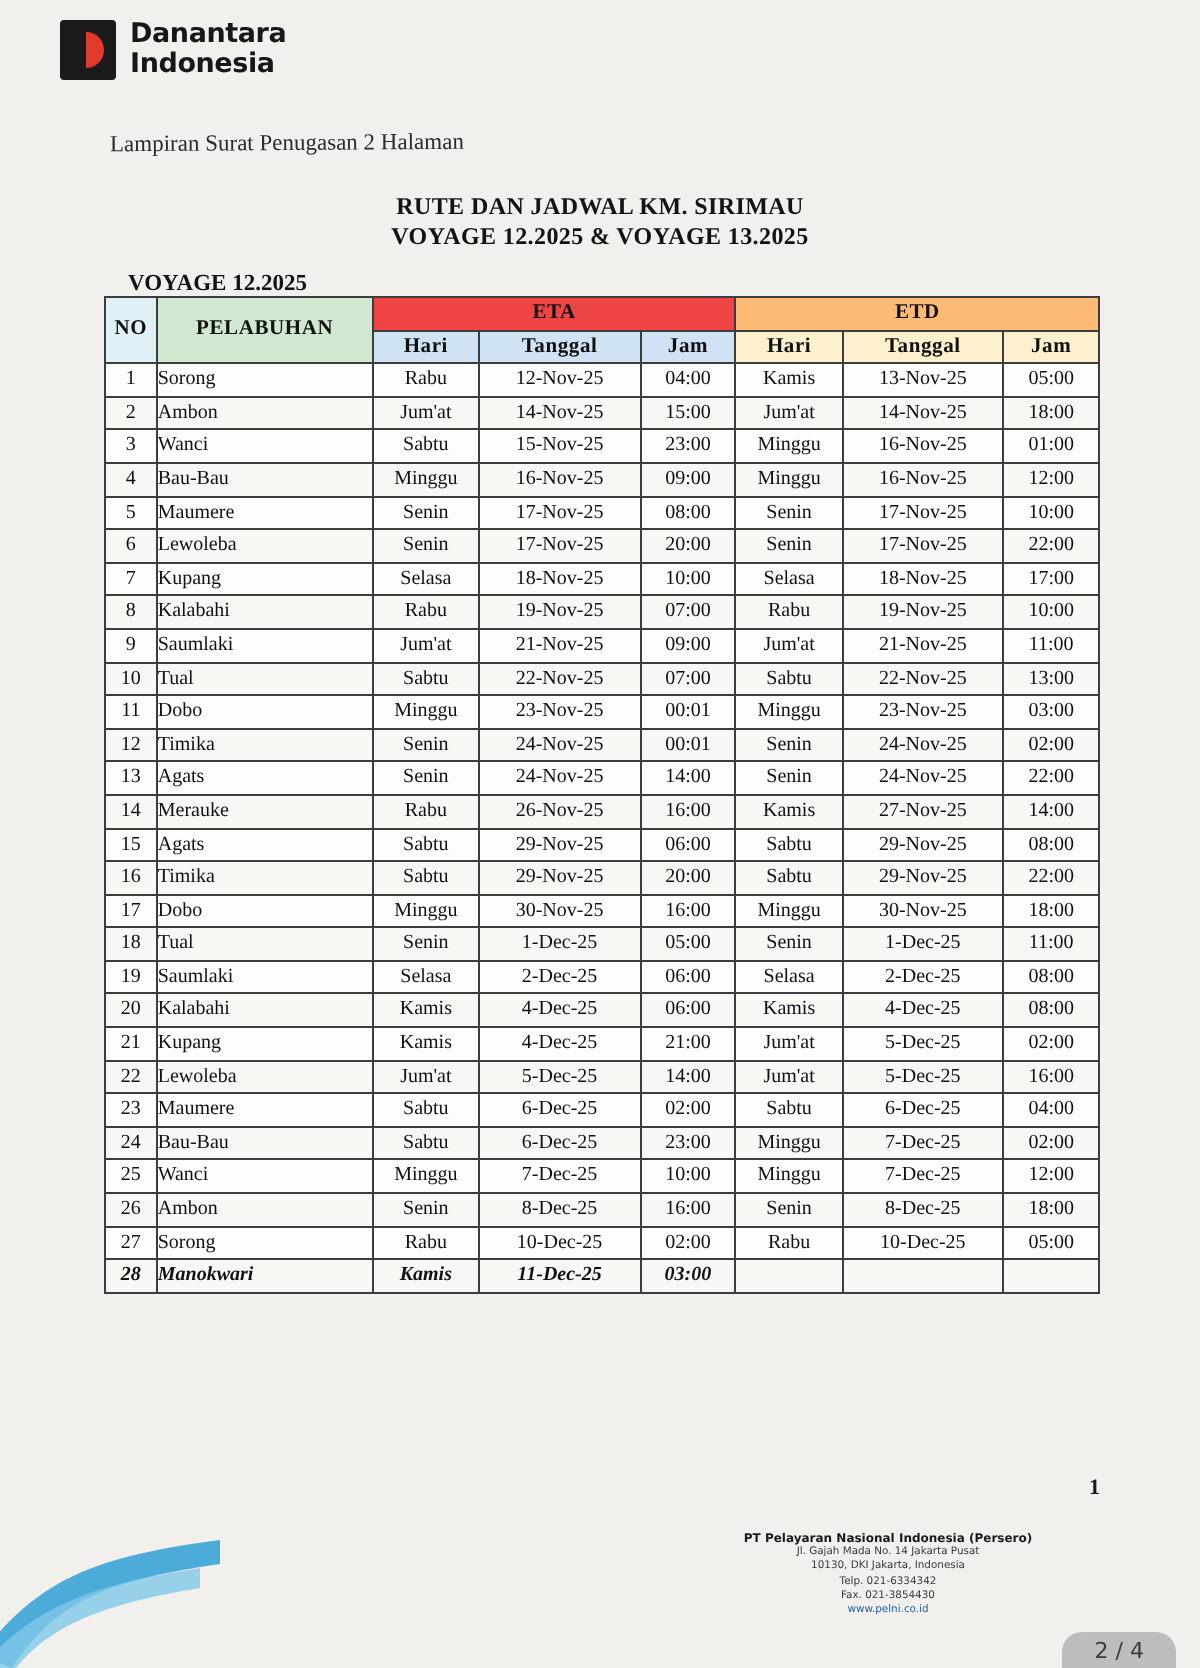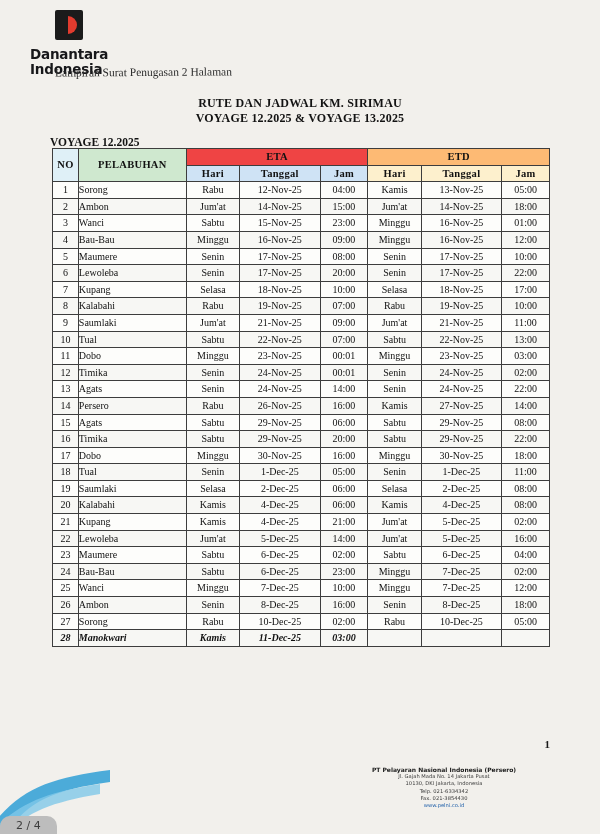--- a/index.html
+++ b/index.html
@@ -29,21 +29,20 @@
     width: 600px;
     height: 62px;
   }
   .logo-danantara {
     position: absolute;
     left: 30px;
     top: 10px;
     display: flex;
     align-items: center;
     gap: 7px;
-    flex-direction: column;
   }
   .dan-mark {
     width: 28px;
     height: 30px;
     position: relative;
   }
   .dan-mark .sq {
     position: absolute;
     left: 0; top: 0;
     width: 28px; height: 30px;
@@ -110,21 +109,21 @@
     text-align: center;
     font-family: "Liberation Serif", serif;
     font-weight: bold;
     font-size: 12px;
     color: #131313;
     line-height: 15px;
     letter-spacing: 0.2px;
   }
   .voyage-label {
     position: absolute;
-    left: 50px;
+    left: 64px;
     top: 136px;
     font-family: "Liberation Serif", serif;
     font-weight: bold;
     font-size: 11.5px;
     color: #131313;
   }
   
   .table-wrap {
     position: absolute;
     left: 52px;
@@ -203,21 +202,21 @@
   }
   .wave svg { display: block; }
   .pager {
     position: absolute;
     left: 0;
     bottom: 0;
     width: 588px;
     height: 20px;
     display: flex;
     align-items: flex-end;
-    justify-content: flex-start;
+    justify-content: flex-end;
   }
   .pager-pill {
     background: #bdbdbd;
     color: #3c3c3c;
     font-family: "DejaVu Sans", sans-serif;
     font-size: 11px;
     border-radius: 10px 10px 0 0;
     padding: 3px 16px 2px 16px;
   }
 </style>
@@ -394,21 +393,21 @@
             <td class="l">Agats</td>
             <td class="c">Senin</td>
             <td class="c">24-Nov-25</td>
             <td class="c">14:00</td>
             <td class="c">Senin</td>
             <td class="c">24-Nov-25</td>
             <td class="c">22:00</td>
           </tr>
           <tr>
             <td class="no">14</td>
-            <td class="l">Persero</td>
+            <td class="l">Merauke</td>
             <td class="c">Rabu</td>
             <td class="c">26-Nov-25</td>
             <td class="c">16:00</td>
             <td class="c">Kamis</td>
             <td class="c">27-Nov-25</td>
             <td class="c">14:00</td>
           </tr>
           <tr>
             <td class="no">15</td>
             <td class="l">Agats</td>

